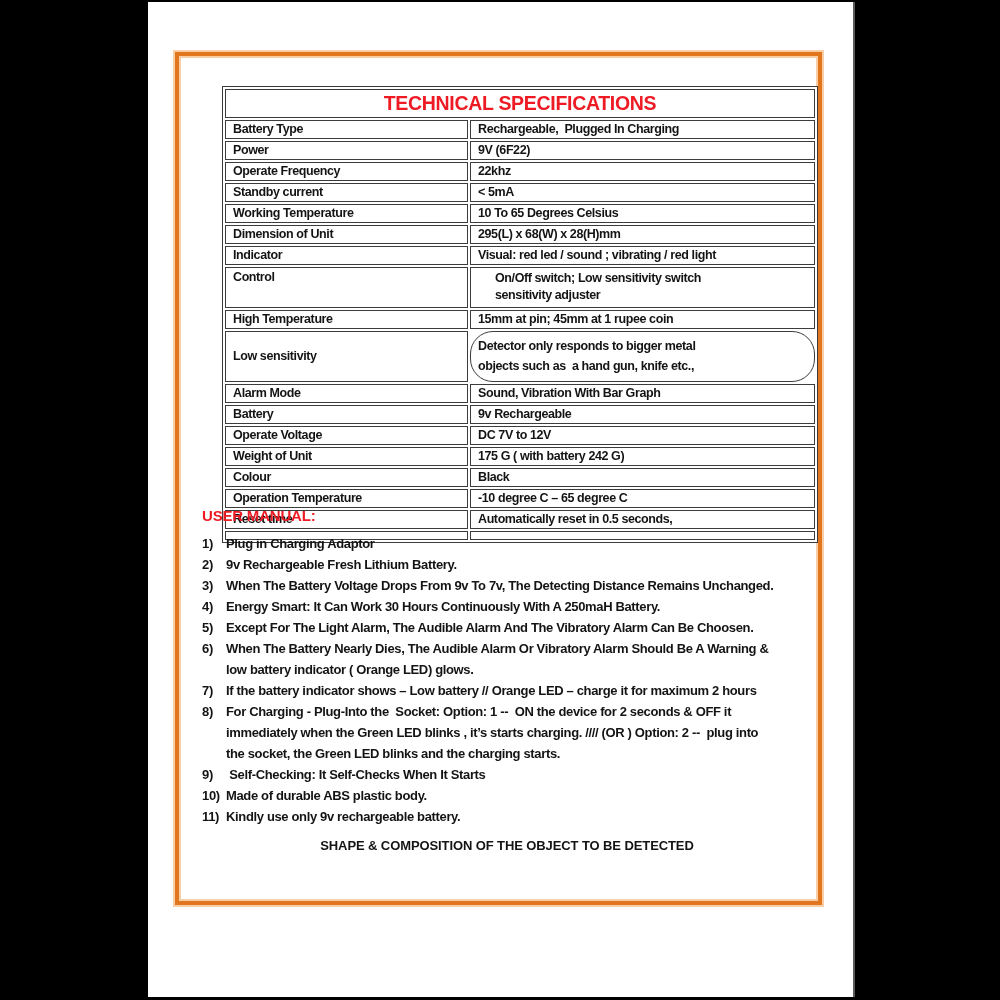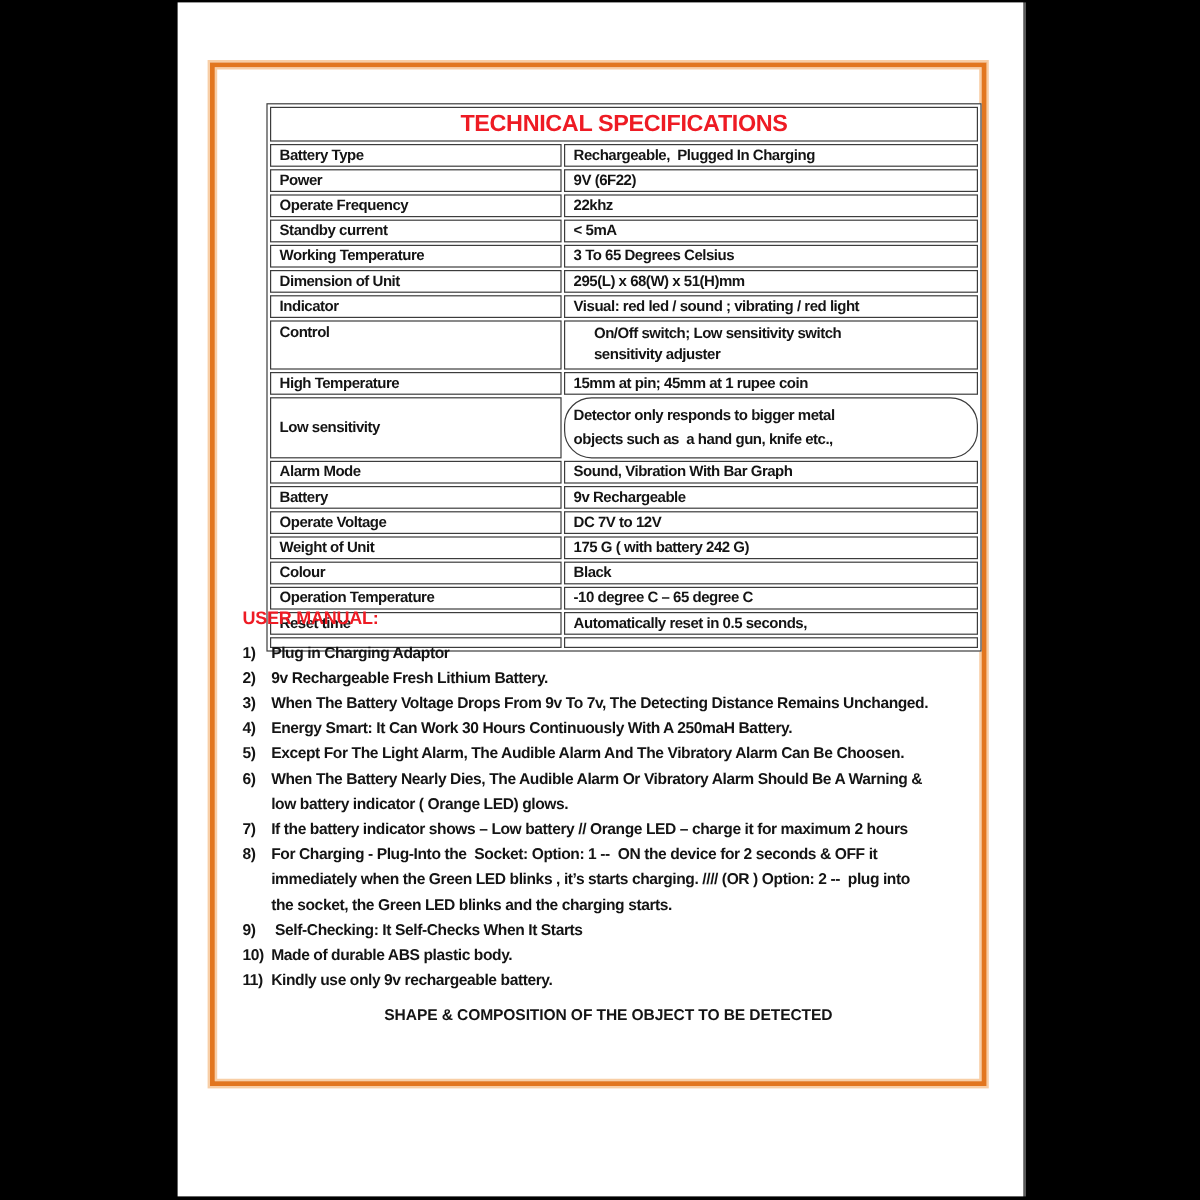--- a/index.html
+++ b/index.html
@@ -84,25 +84,25 @@
     <tr>
       <td class="lbl">Operate Frequency</td>
       <td class="val">22khz</td>
     </tr>
     <tr>
       <td class="lbl">Standby current</td>
       <td class="val">&lt; 5mA</td>
     </tr>
     <tr>
       <td class="lbl">Working Temperature</td>
-      <td class="val">3 To 65 Degrees Celsius</td>
+      <td class="val">10 To 65 Degrees Celsius</td>
     </tr>
     <tr>
       <td class="lbl">Dimension of Unit</td>
-      <td class="val">295(L) x 68(W) x 51(H)mm</td>
+      <td class="val">295(L) x 68(W) x 28(H)mm</td>
     </tr>
     <tr>
       <td class="lbl">Indicator</td>
       <td class="val">Visual: red led / sound ; vibrating / red light</td>
     </tr>
     <tr class="row-control">
       <td class="lbl">Control</td>
       <td class="val">On/Off switch; Low sensitivity switch
 sensitivity adjuster</td>
     </tr>

